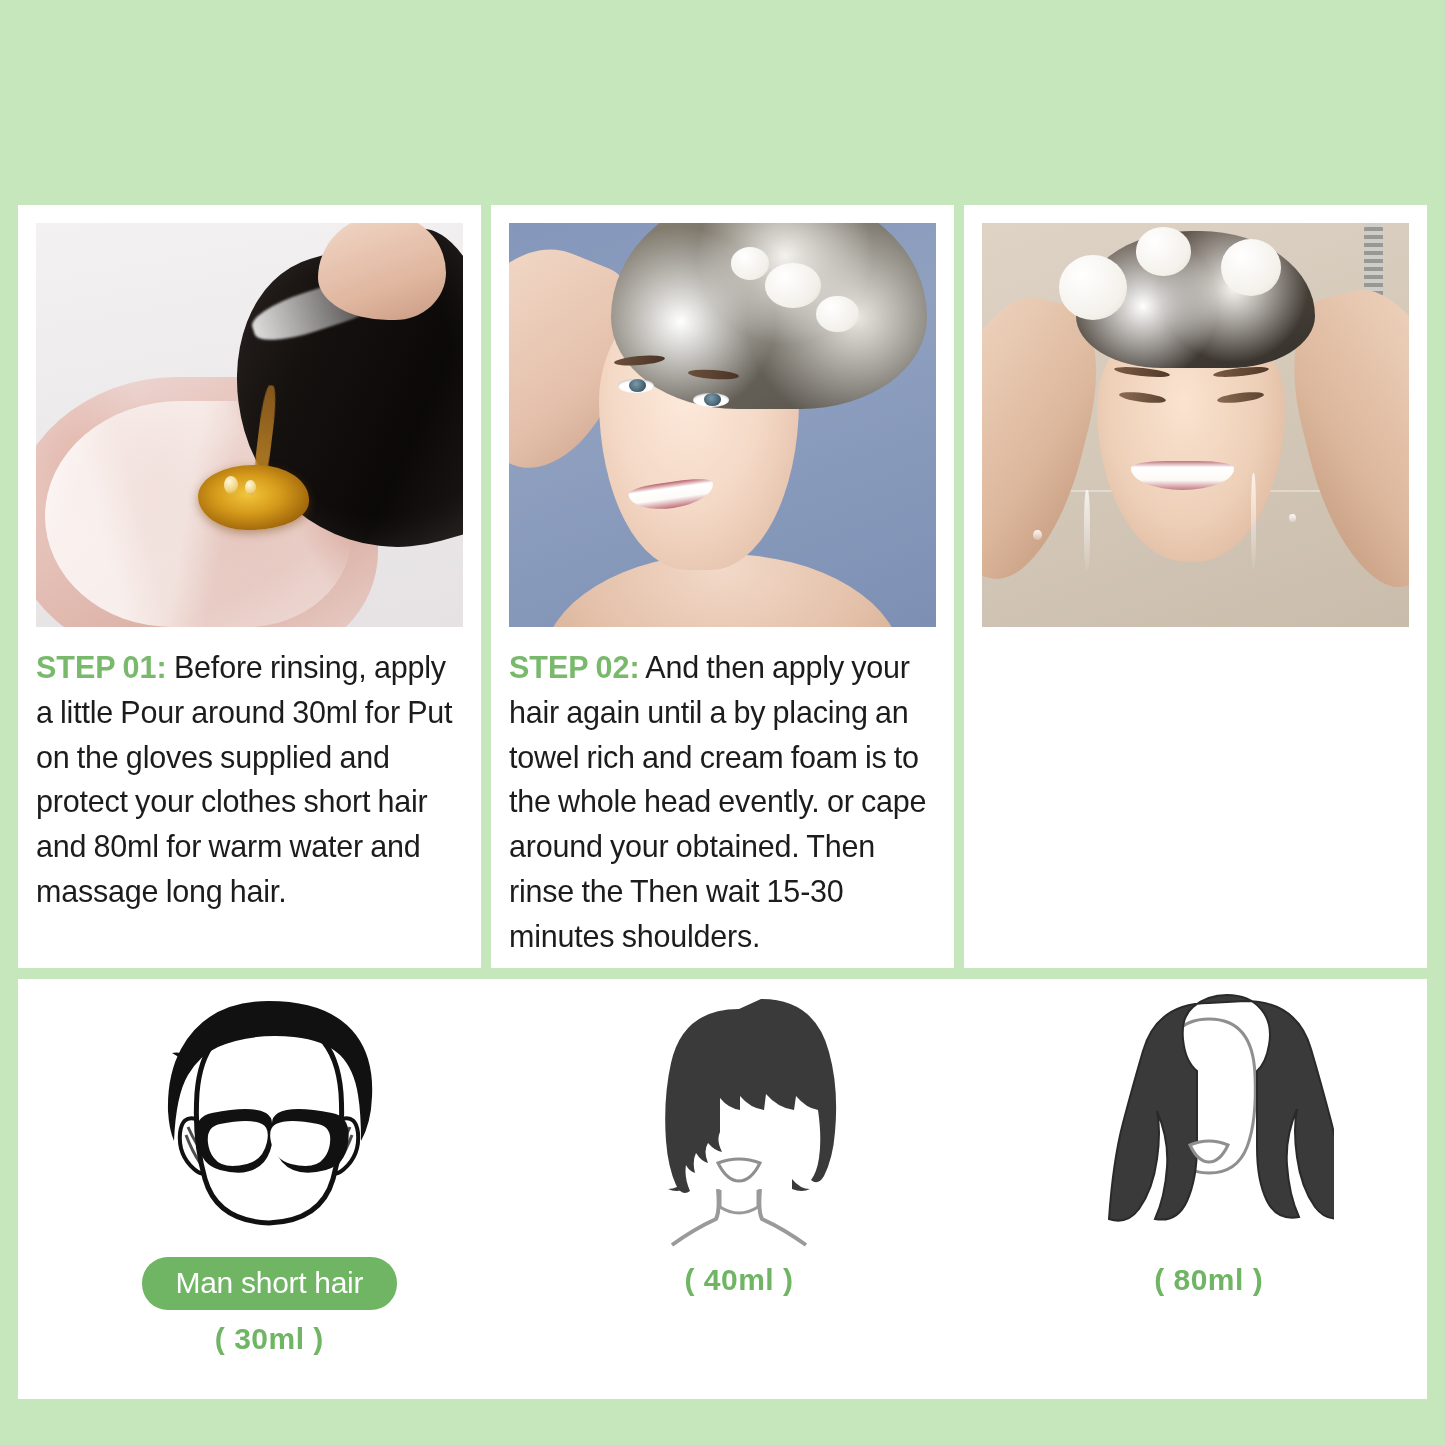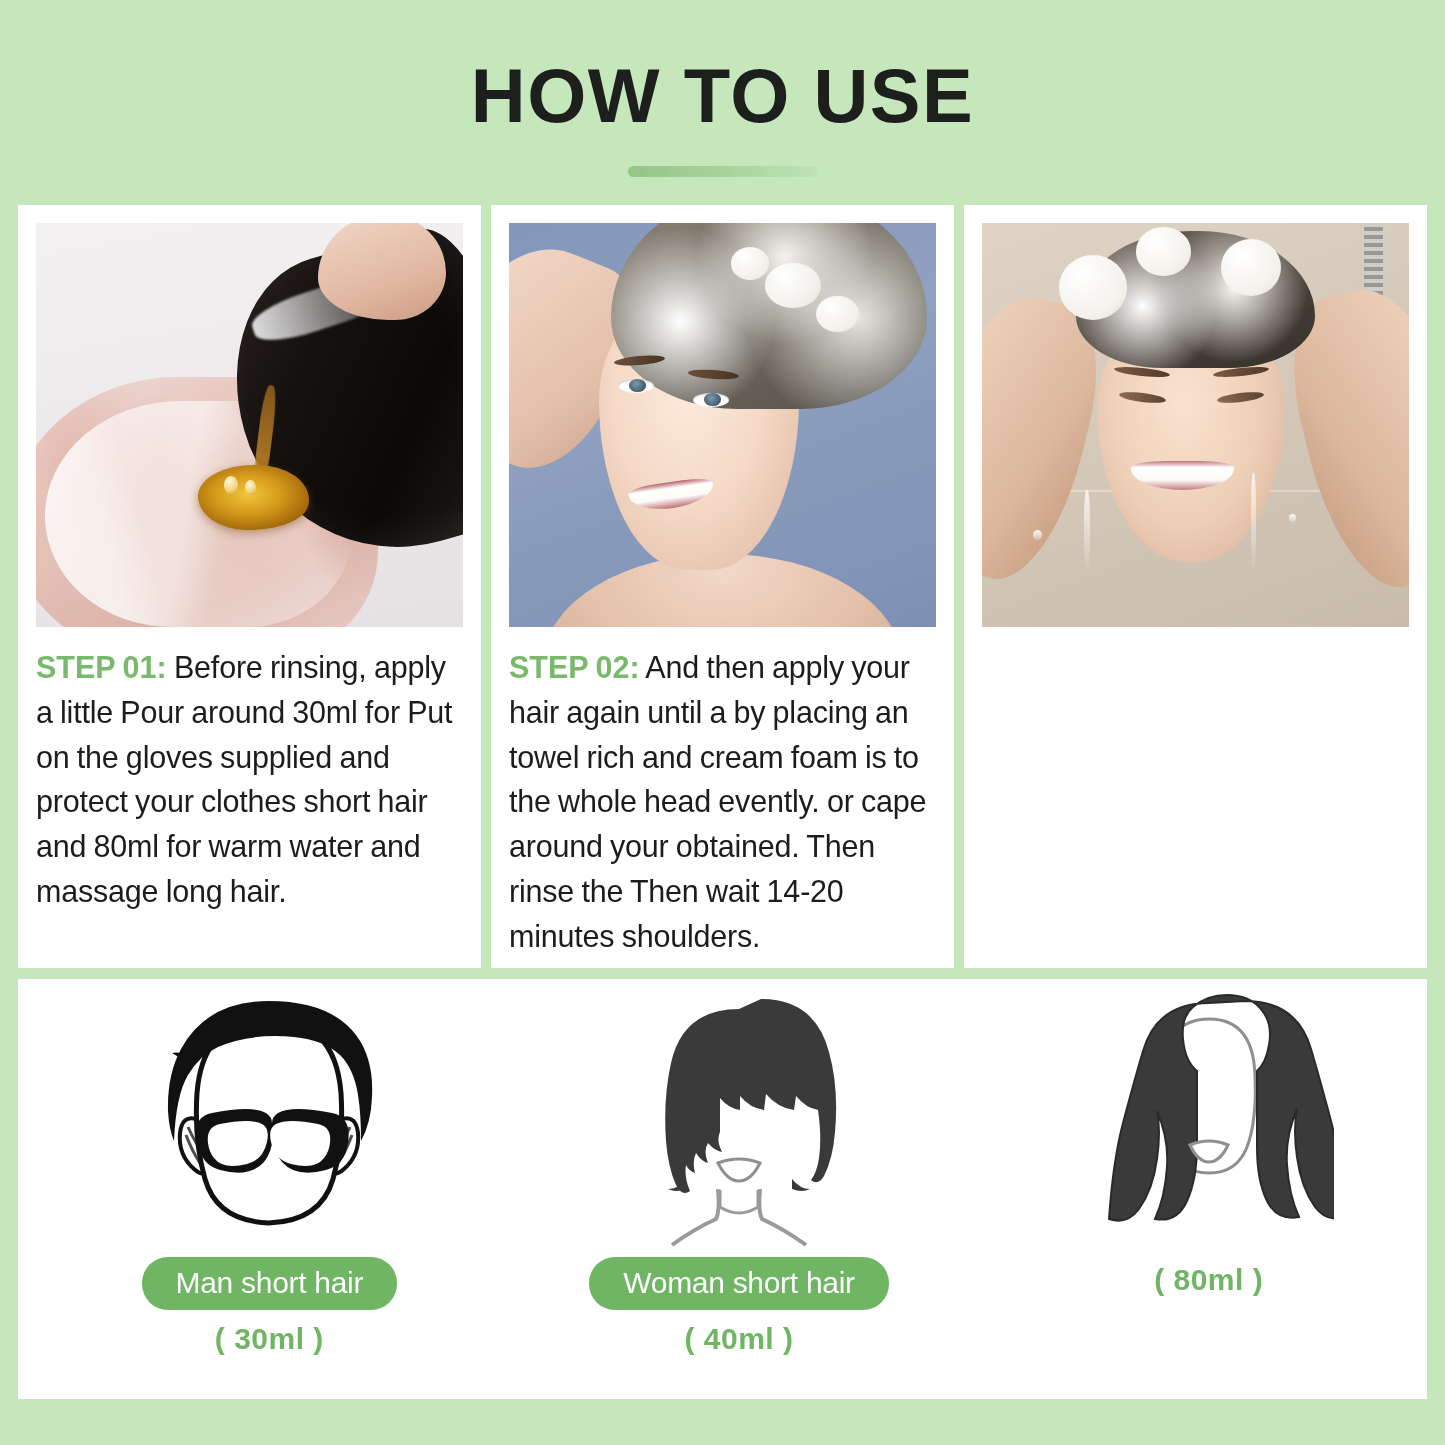--- a/index.html
+++ b/index.html
@@ -323,24 +323,20 @@
     font-weight: bold;
     font-size: 30px;
     letter-spacing: 0.5px;
   }
 </style>
 </head>
 <body>
 
 <div class="page">
 
-  <div class="title-block">
-    <h1 class="title">HOW TO USE</h1>
-    <div class="title-underline"></div>
-  </div>
 
   <div class="steps-row">
 
     <div class="step-card">
       <div class="photo ph1">
         <div class="backdrop"></div>
         <div class="glove"></div>
         <div class="glove-sheen"></div>
         <div class="bottle"></div>
         <div class="bottle-hi"></div>
@@ -367,21 +363,21 @@
         <div class="foam" style="left:52%;top:6%;width:9%;height:8%;"></div>
         <div class="brow" style="left:24.5%;top:33%;transform:rotate(-5deg);"></div>
         <div class="brow" style="left:42%;top:36.5%;transform:rotate(4deg);"></div>
         <div class="eye" style="left:25.5%;top:38.5%;"></div>
         <div class="iris" style="left:28%;top:38.7%;"></div>
         <div class="eye" style="left:43%;top:42%;"></div>
         <div class="iris" style="left:45.6%;top:42.2%;"></div>
         <div class="mouth"></div>
       </div>
       <div class="step-text">
-        <span class="step-label">STEP 02:</span><span>  And then apply your hair again until a by placing an towel rich and cream foam is to the whole head evently. or cape around your obtained. Then rinse the Then wait 14-20 minutes shoulders.</span>
+        <span class="step-label">STEP 02:</span><span>  And then apply your hair again until a by placing an towel rich and cream foam is to the whole head evently. or cape around your obtained. Then rinse the Then wait 15-30 minutes shoulders.</span>
       </div>
     </div>
 
     <div class="step-card">
       <div class="photo ph3">
         <div class="backdrop"></div>
         <div class="tileline" style="top:66%;"></div>
         <div class="hose"></div>
         <div class="arm-l"></div>
         <div class="arm-r"></div>
@@ -440,21 +436,20 @@
 
           <path d="M125 42 q-50 0 -52 58 q-2 48 10 74 q12 26 42 26 q30 0 42 -26 q12 -26 10 -74 q-2 -58 -52 -58 z" fill="#ffffff"></path>
 
           <path d="M125 16 q-56 0 -68 54 q-8 36 -5 78 q2 26 10 44 q6 12 14 6 q-6 -14 -4 -26 q3 6 9 8 q-3 -12 1 -20 q5 8 12 10 q-5 -12 0 -20 q7 8 14 9 q-6 -12 -2 -20 l0 -34 q8 10 20 12 l0 -14 q10 12 24 14 l2 -16 q12 14 28 16 l2 -14 q10 12 22 14 q4 28 1 48 q-2 14 -8 22 q7 6 13 -4 q9 -18 11 -44 q4 -44 -6 -80 q-14 -53 -68 -53 z" fill="#3a3a3a"></path>
           <path d="M72 186 q-8 10 -18 10 q8 4 18 0 z" fill="#3a3a3a"></path>
           <path d="M178 186 q8 10 18 10 q-8 4 -18 0 z" fill="#3a3a3a"></path>
 
           <path d="M104 170 q21 -8 42 0 q-9 18 -21 18 q-12 0 -21 -18 z" fill="#ffffff" stroke="#8f8f8f" stroke-width="3"></path>
         </svg>
       </div>
-      <div class="pill">Woman short hair</div>
       <div class="volume">( 40ml )</div>
     </div>
 
     <div class="hair-type">
       <div class="silhouette">
         <svg viewBox="0 0 250 258" width="250" height="258" aria-hidden="true">
 
           <path d="M125 26 q-44 0 -46 56 q-2 46 8 72 q10 26 38 26 q28 0 38 -26 q10 -26 8 -72 q-2 -56 -46 -56 z" fill="#ffffff" stroke="#8f8f8f" stroke-width="3"></path>
 
           <path d="M125 10 q-52 0 -66 48 q-10 34 -20 72 q-10 38 -14 96 q18 6 30 -10 q14 -20 18 -50 q4 -28 0 -48 q12 28 10 56 q-2 30 -12 52 q22 4 32 -18 q10 -22 10 -56 l0 -74 q-12 -10 -14 -32 q-2 -22 10 -32 q14 -12 34 -12 q22 0 34 14 q12 14 8 36 q-3 18 -12 26 l0 76 q0 34 10 54 q10 20 32 16 q-10 -22 -12 -52 q-2 -28 10 -56 q-4 20 0 48 q4 30 18 50 q12 16 30 10 q-4 -58 -14 -96 q-10 -38 -20 -72 q-14 -48 -66 -48 z" fill="#3a3a3a" stroke="#2a2a2a" stroke-width="2"></path>

